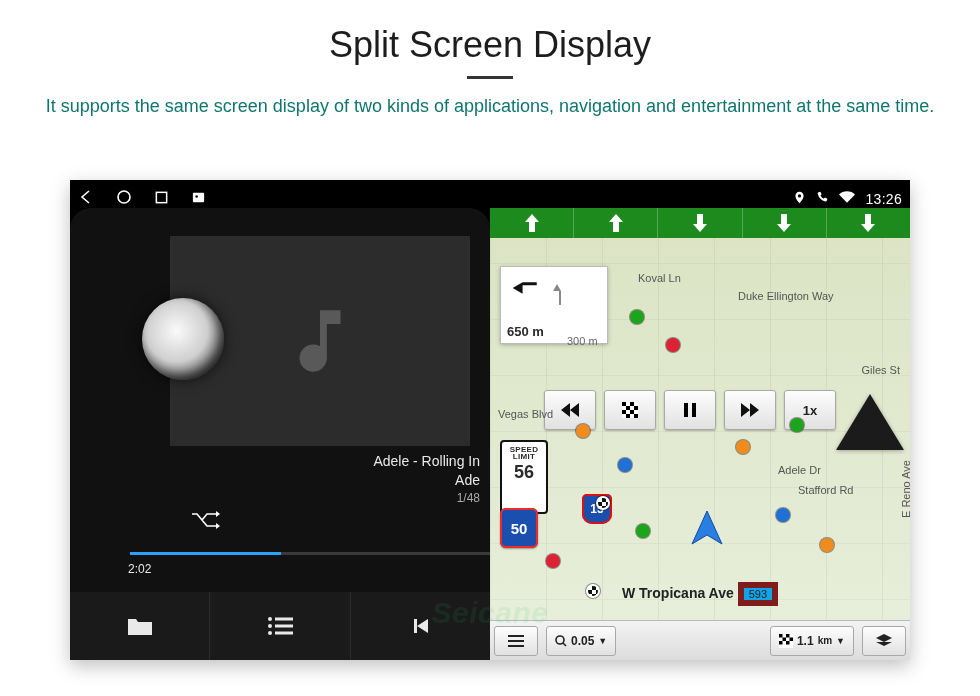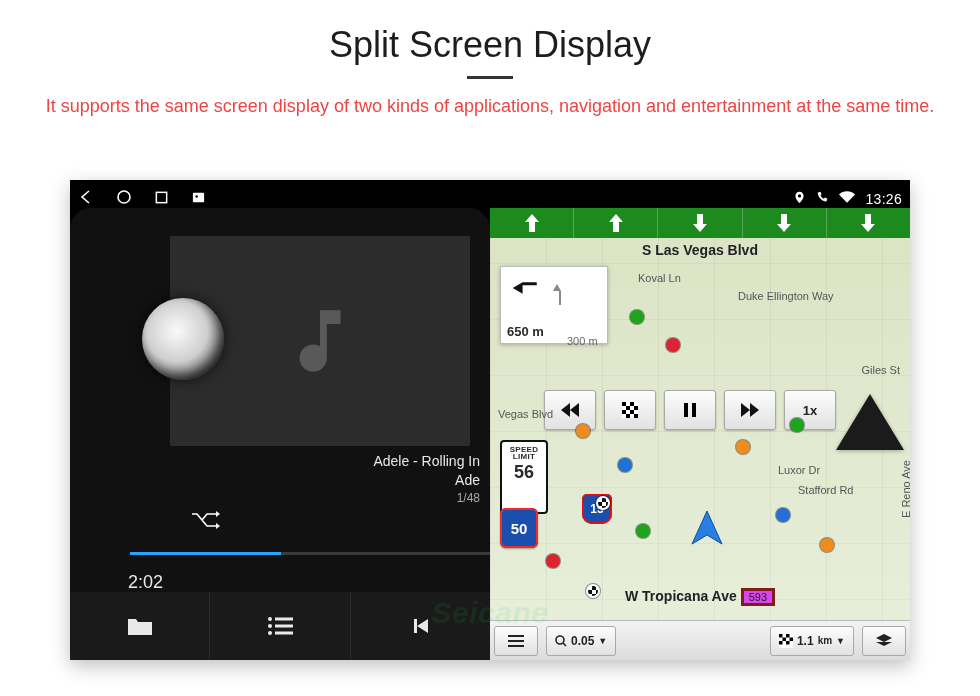--- a/index.html
+++ b/index.html
@@ -1,41 +1,41 @@
 <!DOCTYPE html>
 <html><head>
 <meta charset="utf-8">
 <style>
   * { box-sizing: border-box; margin: 0; padding: 0; }
   html, body { width: 980px; height: 696px; background: #fff; font-family: "Helvetica Neue", Arial, sans-serif; color: #2b2b2b; }
   .page { width: 980px; height: 696px; position: relative; }
   .headline { text-align: center; font-size: 36px; font-weight: 400; color: #1d1d1d; padding-top: 24px; }
   .headline-rule { width: 46px; height: 3px; background: #333; margin: 10px auto 14px; }
-  .subtext { text-align: center; font-size: 18px; color: #ef4444; line-height: 1.45; padding: 0 40px 18px; }
+  .subtext { text-align: center; font-size: 18px; color: #0f766e; line-height: 1.45; padding: 0 40px 18px; }
   .device { position: absolute; left: 70px; top: 180px; width: 840px; height: 480px; box-shadow: 0 6px 18px rgba(0,0,0,.25); background: #000; overflow: hidden; }
   
   .statusbar { position: absolute; top: 0; left: 0; right: 0; height: 38px; background: #000; color: #fff; display: flex; align-items: center; padding: 0 8px; }
   .sb-left { display: flex; gap: 22px; align-items: center; }
   .sb-right { margin-left: auto; display: flex; gap: 10px; align-items: center; }
   .sb-right .clock { font-size: 14px; font-weight: 500; letter-spacing: .3px; }
   .icon-stroke { stroke: #fff; stroke-width: 1.6; fill: none; }
   .icon-fill  { fill: #fff; }
   
   .pane { position: absolute; top: 28px; bottom: 0; }
   .pane.left  { left: 0;  width: 420px; background: #111; color: #e9e9e9; border-radius: 21px; }
   .pane.right { right: 0; left: 420px; background: #e9ecd6; }
   
   .music-art { position: absolute; left: 100px; top: 28px; width: 300px; height: 210px; background: #2c2c2c; display: flex; align-items: center; justify-content: center; }
   .joystick  { position: absolute; left: 72px; top: 90px; width: 82px; height: 82px; border-radius: 50%; background: radial-gradient(circle at 42% 40%, #fafafa 0%, #cfcfcf 45%, #5a5a5a 75%, #2a2a2a 100%); box-shadow: 0 0 14px rgba(0,0,0,.65), inset -4px -5px 10px rgba(0,0,0,.55); }
   .track-text { position: absolute; right: 10px; top: 244px; text-align: right; font-size: 14px; line-height: 1.35; }
   .shuffle   { position: absolute; left: 120px; top: 300px; }
   .timeline  { position: absolute; left: 60px; right: 0; top: 344px; }
   .timeline .bar { height: 3px; background: #3a3a3a; position: relative; }
   .timeline .bar .fill { position: absolute; left: 0; top: 0; height: 100%; width: 42%; background: #29a3ff; }
-  .timeline .t0 { position: absolute; left: -2px; top: 20px; font-size: 18px; }
+  .timeline .t0 { position: absolute; left: -2px; top: 10px; font-size: 12px; }
   .music-toolbar { position: absolute; left: 0; right: 0; bottom: 0; height: 68px; background: #1a1a1a; display: flex; }
   .music-toolbar .tb { flex: 1; display: flex; align-items: center; justify-content: center; border-right: 1px solid #2c2c2c; }
   .music-toolbar .tb:last-child { border-right: none; }
   
   .map-bg { position: absolute; inset: 0; background:
       linear-gradient(90deg, rgba(0,0,0,.05) 1px, transparent 1px) 0 0/56px 56px,
       linear-gradient(0deg,  rgba(0,0,0,.04) 1px, transparent 1px) 0 0/56px 56px,
       linear-gradient(#dbe3c3, #e8efdc); }
   .lane-bar { position: absolute; top: 0; left: 0; right: 0; height: 30px; background: #1d8a1d; display: flex; }
   .lane-bar .lane { flex: 1; display: flex; align-items: center; justify-content: center; border-right: 1px solid rgba(255,255,255,.25); }
@@ -57,21 +57,21 @@
   .vert-label { transform: rotate(-90deg); transform-origin: left top; }
   .pin { width: 14px; height: 14px; border-radius: 50%; position: absolute; box-shadow: 0 0 0 1px rgba(0,0,0,.4); }
   .pin.green  { background: #1ca41c; }
   .pin.orange { background: #f08b1d; }
   .pin.red    { background: #d23; }
   .pin.blue   { background: #2070d8; }
   .pin.check  { background: #fff; }
   .pin.check::after { content: ""; position: absolute; inset: 2px; background: repeating-conic-gradient(#111 0 25%, #fff 0 50%) 0 0/8px 8px; border-radius: 50%; }
   .nav-arrow { position: absolute; left: 196px; top: 300px; }
   .street-bottom { position: absolute; bottom: 54px; left: 0; right: 0; text-align: center; font-size: 14px; font-weight: 600; color: #222; }
-  .street-bottom .tag { display:inline-block; background:#d946ef; border:3px solid #7f1d1d; padding:0 5px; font-size: 11px; font-weight:500; }
+  .street-bottom .tag { display:inline-block; background:#0ea5e9; border:6px solid #7f1d1d; padding:0 5px; font-size: 11px; font-weight:500; }
   .bottom-bar { position: absolute; left: 0; right: 0; bottom: 0; height: 40px; background: linear-gradient(#f3f3f3,#dcdcdc); border-top: 1px solid #b9b9b9; display: flex; align-items: center; }
   .bb-btn { height: 30px; min-width: 44px; margin: 0 4px; padding: 0 8px; background: linear-gradient(#fdfdfd,#e1e1e1); border: 1px solid #a9a9a9; border-radius: 3px; display: flex; align-items: center; justify-content: center; gap: 4px; font-size: 12px; font-weight: 600; color: #222; }
   .pyramid { position:absolute; right:6px; top:186px; width:0;height:0;border-left:34px solid transparent;border-right:34px solid transparent;border-bottom:56px solid #1b1b1b; filter: drop-shadow(0 1px 2px rgba(0,0,0,.3)); }
   .watermark { position:absolute; left:50%; bottom:30px; transform:translateX(-50%); font-size:30px; font-weight:600; color:#22c55e; opacity:.10; letter-spacing:.5px; font-style:italic; pointer-events:none; }
 </style>
 </head>
 <body>
 
 <div class="page">
   <h1 class="headline">Split Screen Display</h1>
@@ -202,21 +202,20 @@
               <path fill="#fff" d="M7 18 0 10h4V0h6v10h4z"></path>
             </svg>
           </div>
         <div class="lane">
             <svg width="14" height="18" viewBox="0 0 14 18">
               <path fill="#fff" d="M7 18 0 10h4V0h6v10h4z"></path>
             </svg>
           </div>
       </div>
 
-      <div class="street-top">S Las Vegas Blvd</div>
 
       <div class="turn-card">
         <div class="arrows">
           <svg width="34" height="34" viewBox="0 0 24 24">
               <path fill="#111" d="M14 21V11H8l4-7 4 7h-0v10z" transform="rotate(-90 12 12)"></path>
             </svg>
           <svg width="20" height="24" viewBox="0 0 20 24">
               <path fill="#888" d="M8 24V10l6 0-4-7-4 7h0v14z" transform="scale(-1,1) translate(-20,0)"></path>
             </svg>
         </div>
@@ -262,21 +261,21 @@
           <span>50</span>
         </div>
       <div class="i15">
           <span>15</span>
         </div>
 
       <span class="road-label" style="left:148px; top:64px">Koval Ln</span>
       <span class="road-label" style="left:248px; top:82px">Duke Ellington Way</span>
       <span class="road-label" style="right:10px; top:156px">Giles St</span>
       <span class="road-label" style="left:8px;  top:200px">Vegas Blvd</span>
-      <span class="road-label" style="left:288px;top:256px">Luxor Dr</span>
+      <span class="road-label" style="left:288px;top:256px">Adele Dr</span>
       <span class="road-label" style="left:308px;top:276px">Stafford Rd</span>
       <span class="road-label vert-label" style="left:410px;top:310px">E Reno Ave</span>
 
       <span class="pin green" style="left:140px;top:102px"></span>
       <span class="pin red" style="left:176px;top:130px"></span>
       <span class="pin orange" style="left:86px; top:216px"></span>
       <span class="pin blue" style="left:128px;top:250px"></span>
       <span class="pin check" style="left:106px;top:288px"></span>
       <span class="pin red" style="left:56px; top:346px"></span>
       <span class="pin green" style="left:146px;top:316px"></span>

